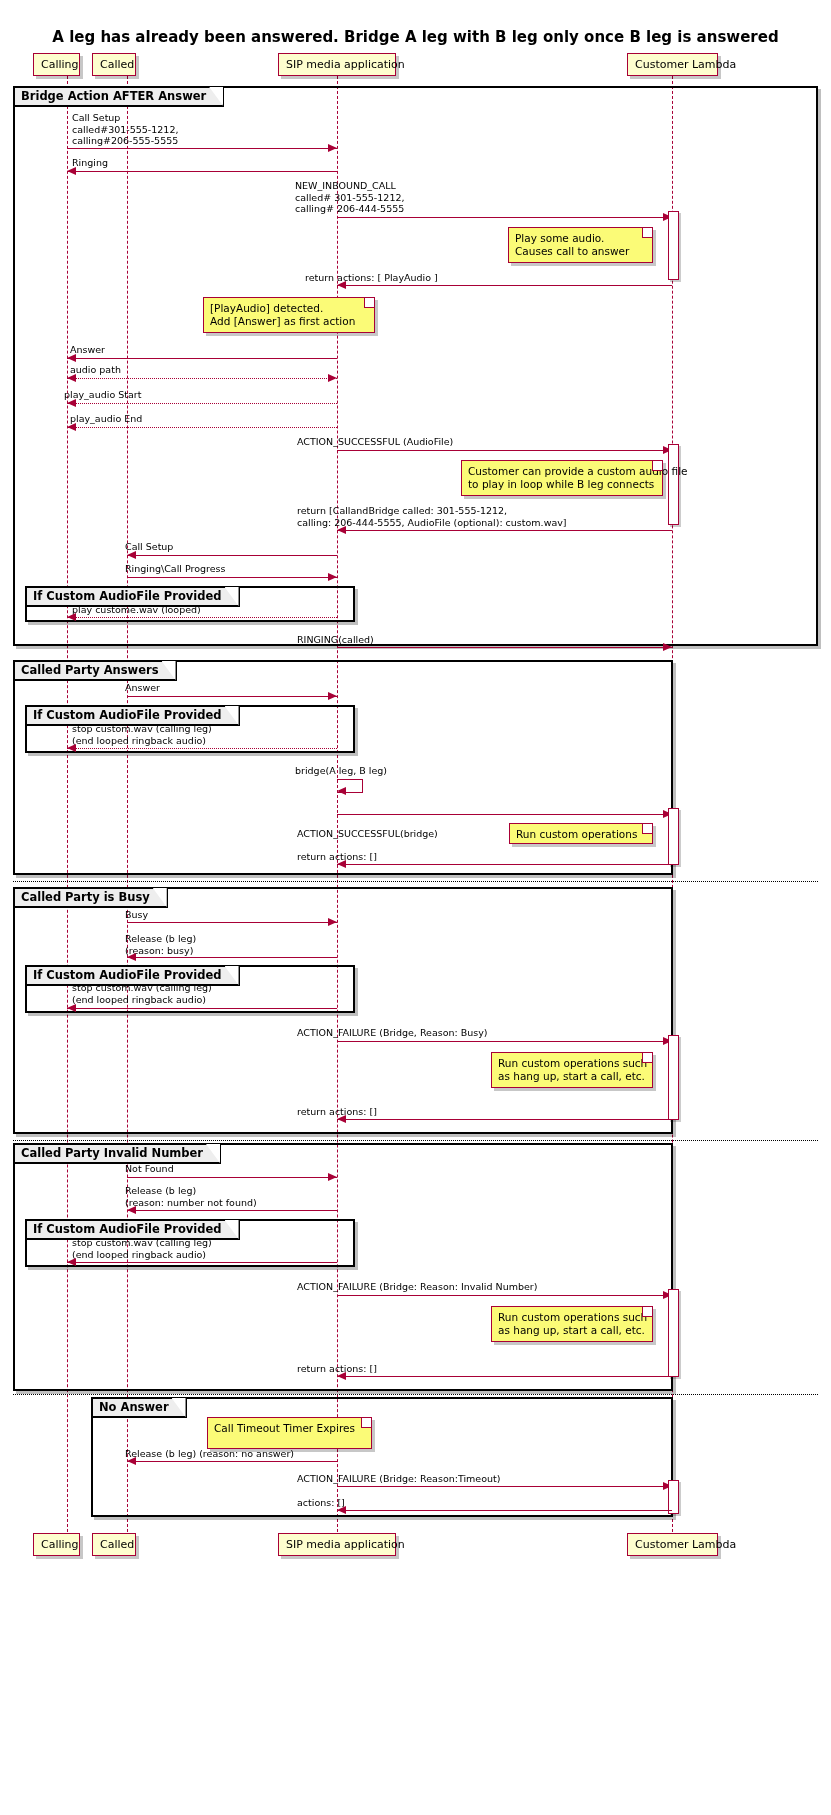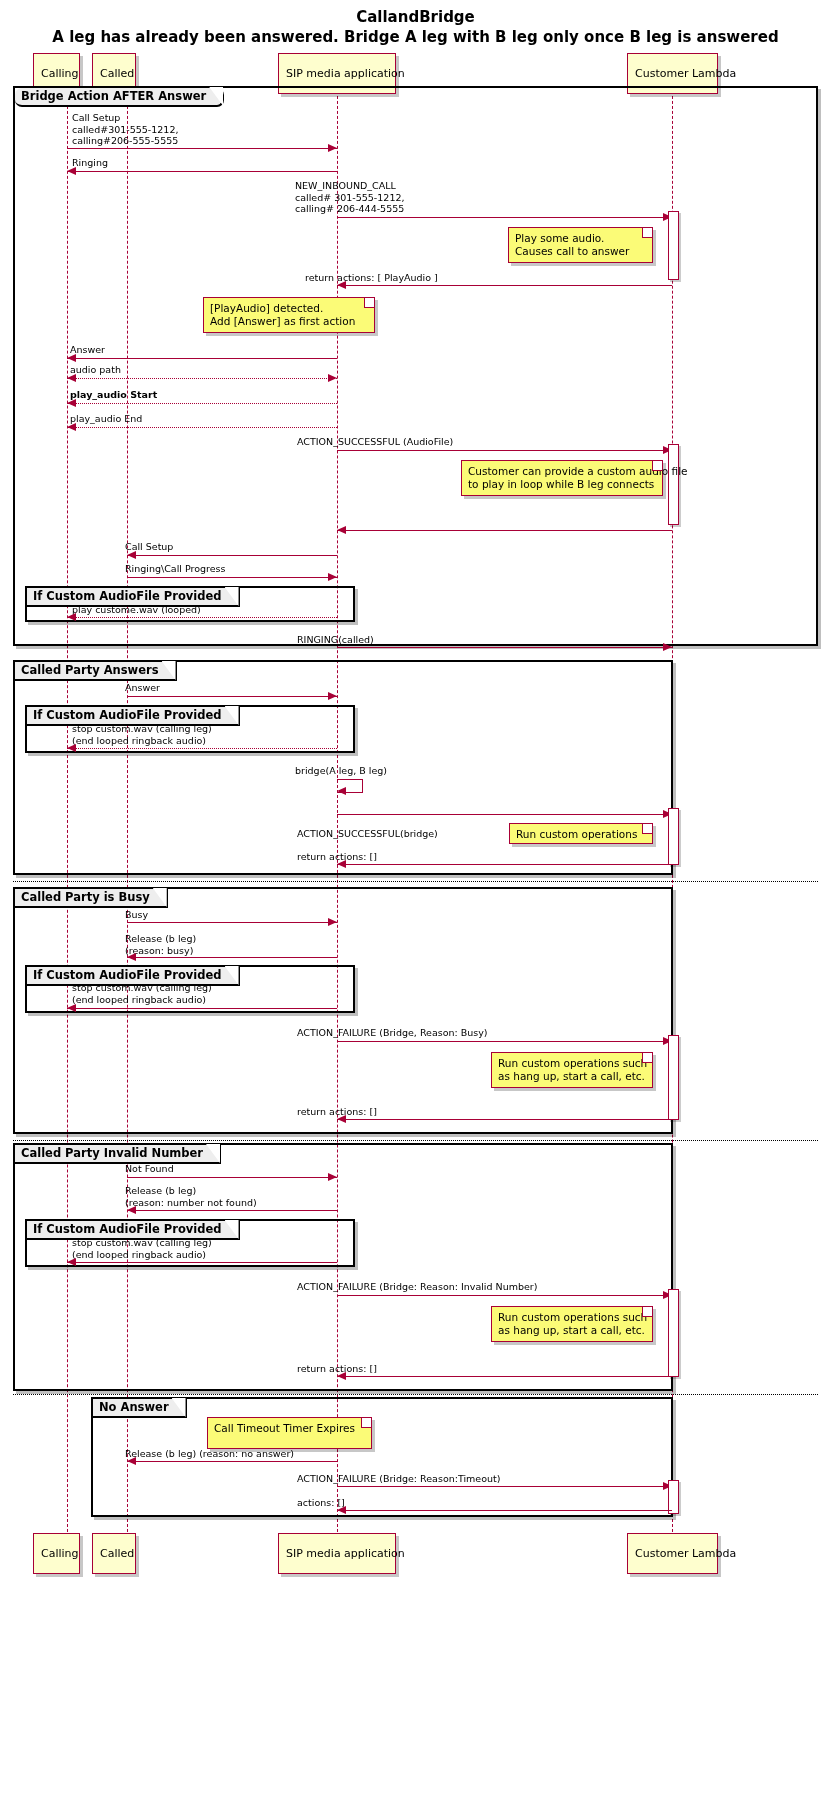--- a/index.html
+++ b/index.html
@@ -7,21 +7,21 @@
   #page{position:relative;width:831px;height:1815px;background:#fff;overflow:hidden;}
 
   .ttl{position:absolute;left:0;width:831px;text-align:center;font-weight:bold;color:#000;}
   #title1{top:8px;font-size:15px;}
   #title2{top:28px;font-size:15px;}
 
   
   .part{position:absolute;background:#FEFECE;border:1.5px solid #A80036;
         box-shadow:3px 3px 0 rgba(0,0,0,.22);
         font-size:11px;line-height:1;color:#000;text-align:center;
-        padding:14px 7px;box-sizing:border-box;white-space:nowrap;}
+        padding:5px 7px;box-sizing:border-box;white-space:nowrap;}
 
   
   .life{position:absolute;width:0;border-left:1.5px dashed #A80036;}
 
   
   .act{position:absolute;width:9px;background:#FFF;border:1.2px solid #A80036;
        box-shadow:2px 2px 0 rgba(0,0,0,.2);}
 
   
   .msg{position:absolute;height:0;border-top:1.5px solid #A80036;}
@@ -52,40 +52,39 @@
         font-size:10.5px;line-height:13px;color:#000;padding:4px 6px;box-sizing:border-box;
         white-space:pre;}
   .note::after{content:"";position:absolute;right:0;top:0;width:9px;height:9px;
         background:#fff;border-left:1px solid #A80036;border-bottom:1px solid #A80036;}
 </style>
 </head>
 <body>
 
 <div id="page">
 
-  <div class="ttl" id="title1">CallandBridge</div>
   <div class="ttl" id="title2">A leg has already been answered. Bridge A leg with B leg only once B leg is answered</div>
 
   <div class="life" style="left:67px;top:76px;height:1456px;"></div>
   <div class="life" style="left:127px;top:76px;height:1456px;"></div>
   <div class="life" style="left:337px;top:76px;height:1456px;"></div>
   <div class="life" style="left:672px;top:76px;height:1456px;"></div>
 
   <div class="part" style="left:33px;top:53px;width:47px;">Calling</div>
   <div class="part" style="left:92px;top:53px;width:44px;">Called</div>
   <div class="part" style="left:278px;top:53px;width:118px;">SIP media application</div>
   <div class="part" style="left:627px;top:53px;width:91px;">Customer Lambda</div>
 
   <div class="part" style="left:33px;top:1533px;width:47px;">Calling</div>
   <div class="part" style="left:92px;top:1533px;width:44px;">Called</div>
   <div class="part" style="left:278px;top:1533px;width:118px;">SIP media application</div>
   <div class="part" style="left:627px;top:1533px;width:91px;">Customer Lambda</div>
 
   <div class="grp" style="left:13px;top:86px;width:805px;height:560px;"></div>
-  <div class="grp-hd" style="left:15px;top:88px;border-radius:7px;">Bridge Action AFTER Answer</div>
+  <div class="grp-hd" style="left:15px;top:88px;">Bridge Action AFTER Answer</div>
 
   <div class="lbl" style="left:72px;top:112px;">Call Setup
 called#301-555-1212,
 calling#206-555-5555</div>
   <div class="msg" style="left:67px;top:148px;width:270px;"></div>
   <div class="arw r" style="left:328px;top:143.5px;"></div>
 
   <div class="lbl" style="left:72px;top:157px;">Ringing</div>
   <div class="msg" style="left:67px;top:171px;width:270px;"></div>
   <div class="arw l" style="left:67px;top:166.5px;"></div>
@@ -110,37 +109,39 @@
 
   <div class="lbl" style="left:70px;top:344px;">Answer</div>
   <div class="msg" style="left:67px;top:358px;width:270px;"></div>
   <div class="arw l" style="left:67px;top:353.5px;"></div>
 
   <div class="lbl" style="left:70px;top:364px;">audio path</div>
   <div class="msg dot" style="left:67px;top:378px;width:270px;"></div>
   <div class="arw l" style="left:67px;top:373.5px;"></div>
   <div class="arw r" style="left:328px;top:373.5px;"></div>
 
-  <div class="lbl" style="left:70px;top:389px;font-weight:bold;">play_audio Start</div>
+  <div class="lbl" style="left:64px;top:389px;">play_audio Start</div>
   <div class="msg dot" style="left:67px;top:403px;width:270px;"></div>
   <div class="arw l" style="left:67px;top:398.5px;"></div>
 
   <div class="lbl" style="left:70px;top:413px;">play_audio End</div>
   <div class="msg dot" style="left:67px;top:427px;width:270px;"></div>
   <div class="arw l" style="left:67px;top:422.5px;"></div>
 
   <div class="lbl" style="left:297px;top:436px;">ACTION_SUCCESSFUL (AudioFile)</div>
   <div class="msg" style="left:337px;top:450px;width:335px;"></div>
   <div class="arw r" style="left:663px;top:445.5px;"></div>
 
   <div class="act" style="left:668px;top:444px;height:79px;"></div>
 
   <div class="note" style="left:461px;top:460px;width:202px;height:36px;">Customer can provide a custom audio file
 to play in loop while B leg connects</div>
 
+  <div class="lbl" style="left:297px;top:505px;">return [CallandBridge called: 301-555-1212,
+calling: 206-444-5555, AudioFile (optional): custom.wav]</div>
   <div class="msg" style="left:337px;top:530px;width:335px;"></div>
   <div class="arw l" style="left:337px;top:525.5px;"></div>
 
   <div class="lbl" style="left:125px;top:541px;">Call Setup</div>
   <div class="msg" style="left:127px;top:555px;width:210px;"></div>
   <div class="arw l" style="left:127px;top:550.5px;"></div>
 
   <div class="lbl" style="left:125px;top:563px;">Ringing\Call Progress</div>
   <div class="msg" style="left:127px;top:577px;width:210px;"></div>
   <div class="arw r" style="left:328px;top:572.5px;"></div>

